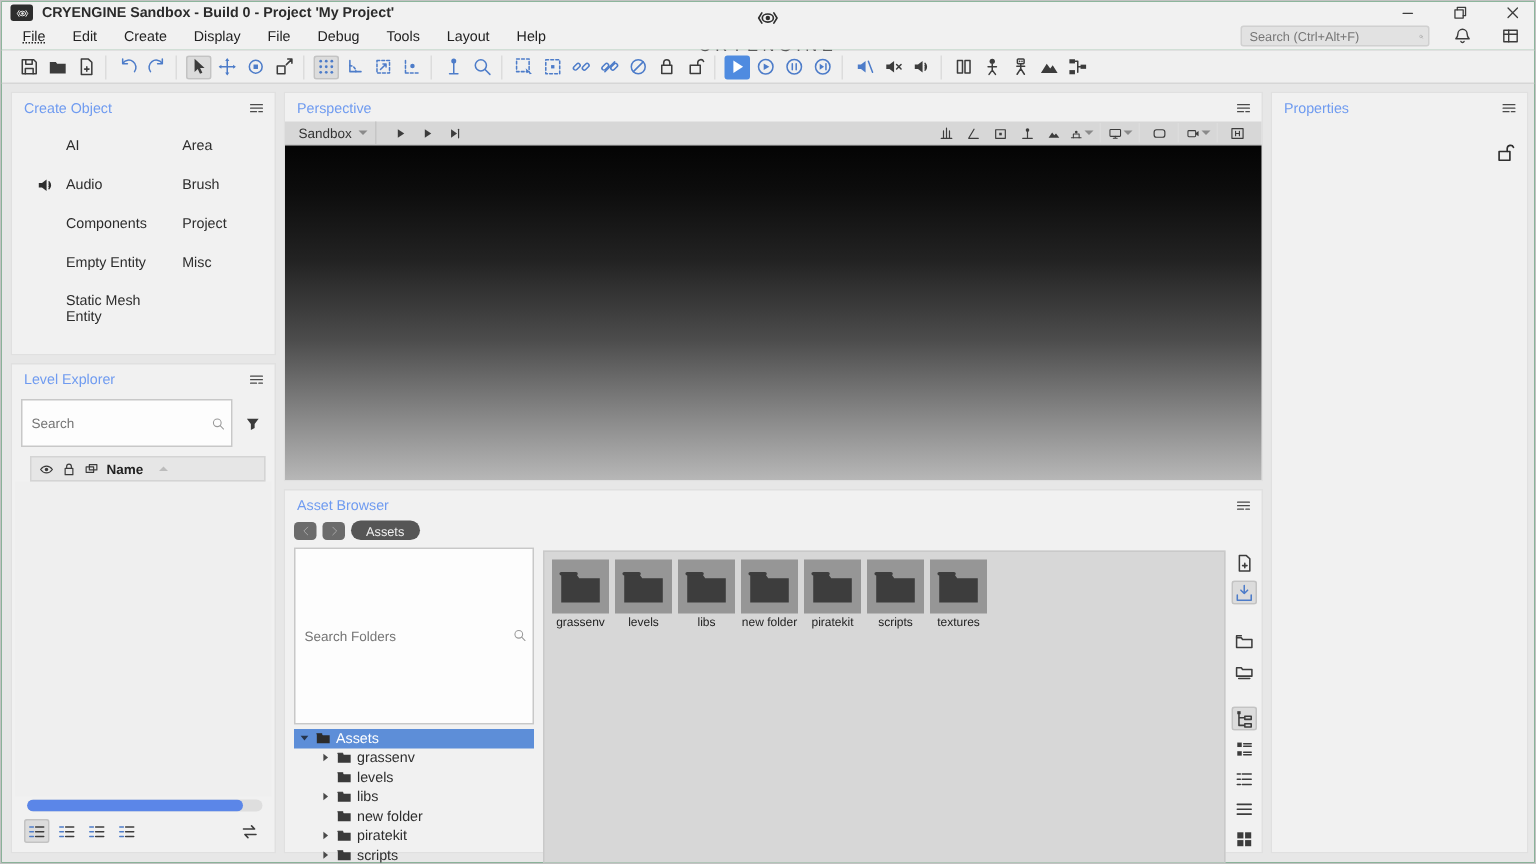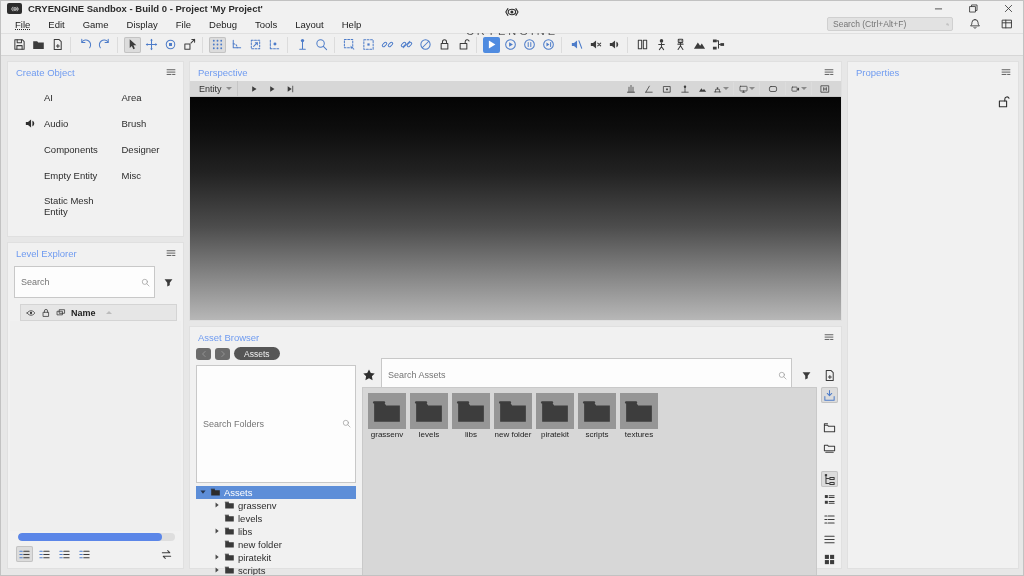--- a/index.html
+++ b/index.html
@@ -143,21 +143,21 @@
           <svg viewBox="0 0 14 14" fill="none" stroke="currentColor" stroke-width="1.1" stroke-linecap="round" stroke-linejoin="round">
             <path d="M3 3l8 8M11 3l-8 8"></path>
           </svg>
         </span>
     </span>
   </div>
 
   <div class="menubar">
     <span class="menu-item">File</span>
     <span class="menu-item">Edit</span>
-    <span class="menu-item">Game</span>
+    <span class="menu-item">Create</span>
     <span class="menu-item">Display</span>
     <span class="menu-item">File</span>
     <span class="menu-item">Debug</span>
     <span class="menu-item">Tools</span>
     <span class="menu-item">Layout</span>
     <span class="menu-item">Help</span>
     <span class="topsearch">
       <input placeholder="Search (Ctrl+Alt+F)" style="">
       <span class="ic">
           <svg viewBox="0 0 14 14" fill="none" stroke="currentColor" stroke-width="1.1" stroke-linecap="round" stroke-linejoin="round">
@@ -519,21 +519,21 @@
           <div class="co-item">
               <span class="ic"></span>
               <span>Brush</span>
             </div>
           <div class="co-item">
               <span class="ic"></span>
               <span>Components</span>
             </div>
           <div class="co-item">
               <span class="ic"></span>
-              <span>Designer</span>
+              <span>Project</span>
             </div>
           <div class="co-item">
               <span class="ic"></span>
               <span>Empty Entity</span>
             </div>
           <div class="co-item">
               <span class="ic"></span>
               <span>Misc</span>
             </div>
           <div class="co-item">
@@ -657,21 +657,21 @@
           <span class="ptitle">Perspective</span>
           <span class="pmenu ic">
               <svg viewBox="0 0 14 14" fill="none" stroke="currentColor" stroke-width="1.1" stroke-linecap="round" stroke-linejoin="round">
                 <path d="M2 3.5h10M2 6.5h10M2 9.5h5"></path>
                 <path d="M9 9.5l3 0"></path>
               </svg>
             </span>
         </div>
         <div class="vp-toolbar">
           <span class="cam-dd">
-            <span>Entity</span>
+            <span>Sandbox</span>
             <span class="caret-mini"></span>
           </span>
           <div style="display:flex;margin-left:4px;">
               <div class="tgroup">
                 <span class="vbtn c-dark">
                   <span class="ic">
                     <svg viewBox="0 0 14 14" fill="none" stroke="currentColor" stroke-width="1.1" stroke-linecap="round" stroke-linejoin="round">
                       <path d="M4.5 3L10.5 7 4.5 11z" fill="currentColor" stroke="none"></path>
                     </svg>
                   </span>
@@ -930,43 +930,20 @@
                       <path d="M1 12V3h4.6l1 1.4H13V12z" fill="currentColor" stroke="none"></path>
                       <path d="M1 3h4.6" stroke="currentColor"></path>
                     </svg>
                   </span>
                   <span>textures</span>
                 </div>
 
             </div>
           </div>
           <div class="ab-mid">
-            <div class="ab-searchrow">
-              <span class="star-btn ic">
-                  <svg viewBox="0 0 14 14" fill="none" stroke="currentColor" stroke-width="1.1" stroke-linecap="round" stroke-linejoin="round">
-                    <path d="M7 1.4l1.8 3.6 3.9.6-2.8 2.7.7 3.9L7 10.3 3.4 12.2l.7-3.9L1.3 5.6l3.9-.6z" fill="currentColor" stroke="none"></path>
-                  </svg>
-                </span>
-              <span class="input" style="height:16px;">
-                <input placeholder="Search Assets" style="">
-                <span class="ic">
-                    <svg viewBox="0 0 14 14" fill="none" stroke="currentColor" stroke-width="1.1" stroke-linecap="round" stroke-linejoin="round">
-                      <circle cx="6" cy="6" r="4"></circle>
-                      <path d="M9 9l3.5 3.5"></path>
-                    </svg>
-                  </span>
-              </span>
-              <span class="sq-btn">
-                  <span class="ic">
-                    <svg viewBox="0 0 14 14" fill="none" stroke="currentColor" stroke-width="1.1" stroke-linecap="round" stroke-linejoin="round">
-                      <path d="M2 2.8h10L8.6 7.2v3.4l-3.2 1.6V7.2z" fill="currentColor" stroke="none"></path>
-                    </svg>
-                  </span>
-                </span>
-            </div>
             <div class="thumbs">
               <div class="tile">
                   <span class="tile-thumb">
                     <span class="ic">
                       <svg viewBox="0 0 14 14" fill="none" stroke="currentColor" stroke-width="1.1" stroke-linecap="round" stroke-linejoin="round">
                         <path d="M1 12V3h4.6l1 1.4H13V12z" fill="currentColor" stroke="none"></path>
                         <path d="M1 3h4.6" stroke="currentColor"></path>
                       </svg>
                     </span>
                   </span>

